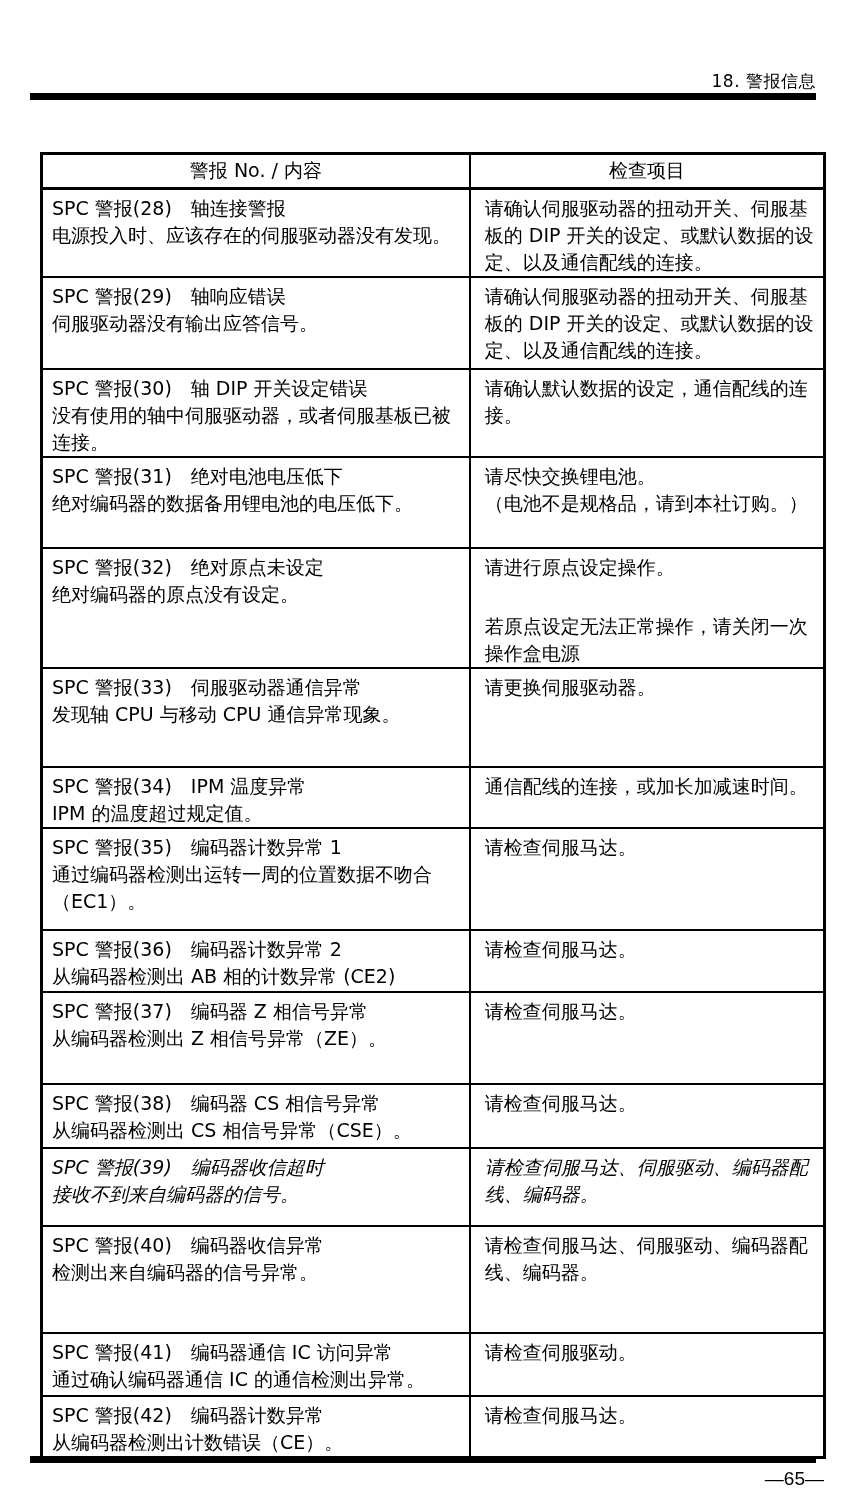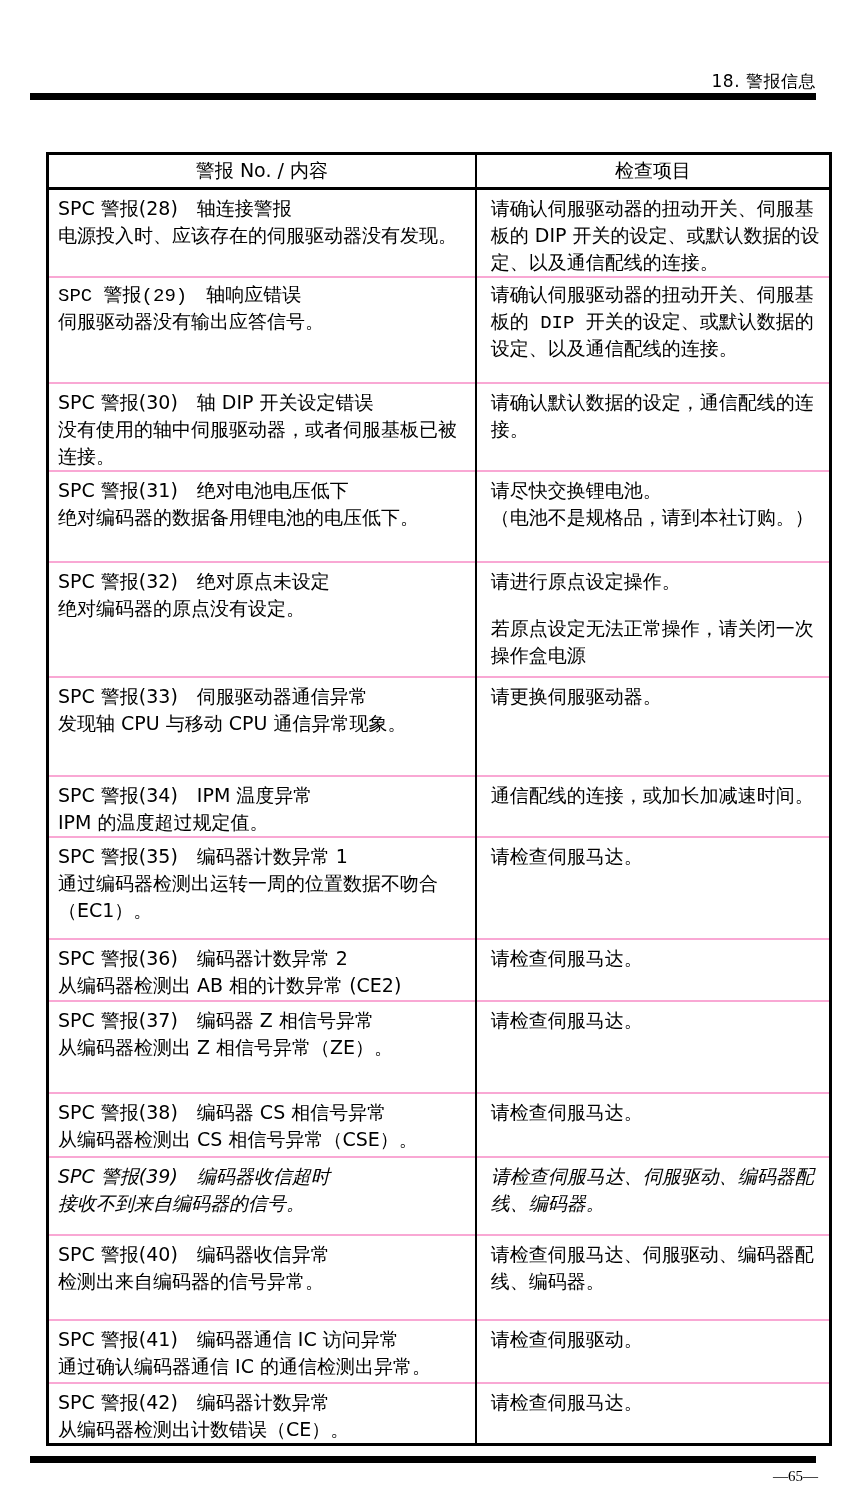--- a/index.html
+++ b/index.html
@@ -34,21 +34,21 @@
     position: absolute;
     top: 93px;
     left: 30px;
     width: 786px;
     height: 7px;
     background: #000;
   }
   table.alarm-table {
     position: absolute;
     top: 152px;
-    left: 46px;
+    left: 40px;
     width: 786px;
     border-collapse: collapse;
     table-layout: fixed;
     font-size: 19px;
     line-height: 27px;
   }
   table.alarm-table, table.alarm-table tr, table.alarm-table td, table.alarm-table th {
     box-sizing: border-box;
   }
   table.alarm-table {
@@ -60,50 +60,50 @@
     font-size: 19px;
     text-align: center;
     height: 30px;
     padding: 2px 0 3px 0;
   }
   .alarm-table th.check-col,
   .alarm-table td.check-cell {
     border-left: 2px solid #000;
   }
   .alarm-table tbody td {
-    border-top: 2px solid #f9a8d4;
+    border-top: 2px solid #000000;
     vertical-align: top;
     padding: 5px 8px 0 9px;
   }
   .alarm-table tbody td.check-cell {
     padding-left: 14px;
   }
   .alarm-table p.line {
     margin: 0;
     padding: 0;
   }
   .alarm-table p.para-gap {
-    margin-top: 20px;
+    margin-top: 32px;
   }
   .footer-rule {
     position: absolute;
     top: 1456px;
     left: 30px;
     width: 786px;
     height: 7px;
     background: #000;
   }
   .page-number {
     position: absolute;
     top: 1468px;
-    left: 32px;
+    left: 38px;
     width: 786px;
     text-align: right;
-    font-family: Liberation Serif, serif;
-    font-size: 15px;
+    font-family: Liberation Sans, sans-serif;
+    font-size: 19px;
   }
 </style>
 </head>
 <body>
 
 <div class="page">
 
   <div class="doc-header-title">18. 警报信息</div>
 
   <div class="header-rule"></div>
@@ -122,21 +122,21 @@
     <tbody>
         <tr style="height: 87px;">
           <td class="alarm-cell">
             <p class="line">SPC 警报(28)　轴连接警报</p>
             <p class="line">电源投入时、应该存在的伺服驱动器没有发现。</p>
           </td>
           <td class="check-cell">
             <p class="line">请确认伺服驱动器的扭动开关、伺服基板的 DIP 开关的设定、或默认数据的设定、以及通信配线的连接。</p>
           </td>
         </tr>
-        <tr style="height: 106px; font-family: Liberation Mono, monospace;">
+        <tr style="height: 92px;">
           <td class="alarm-cell">
             <p class="line">SPC 警报(29)　轴响应错误</p>
             <p class="line">伺服驱动器没有输出应答信号。</p>
           </td>
           <td class="check-cell">
             <p class="line">请确认伺服驱动器的扭动开关、伺服基板的 DIP 开关的设定、或默认数据的设定、以及通信配线的连接。</p>
           </td>
         </tr>
         <tr style="height: 84px;">
           <td class="alarm-cell">
@@ -224,21 +224,21 @@
         </tr>
         <tr style="height: 78px; font-style: italic;">
           <td class="alarm-cell">
             <p class="line">SPC 警报(39)　编码器收信超时</p>
             <p class="line">接收不到来自编码器的信号。</p>
           </td>
           <td class="check-cell">
             <p class="line">请检查伺服马达、伺服驱动、编码器配线、编码器。</p>
           </td>
         </tr>
-        <tr style="height: 85px;">
+        <tr style="height: 107px;">
           <td class="alarm-cell">
             <p class="line">SPC 警报(40)　编码器收信异常</p>
             <p class="line">检测出来自编码器的信号异常。</p>
           </td>
           <td class="check-cell">
             <p class="line">请检查伺服马达、伺服驱动、编码器配线、编码器。</p>
           </td>
         </tr>
         <tr style="height: 63px;">
           <td class="alarm-cell">

